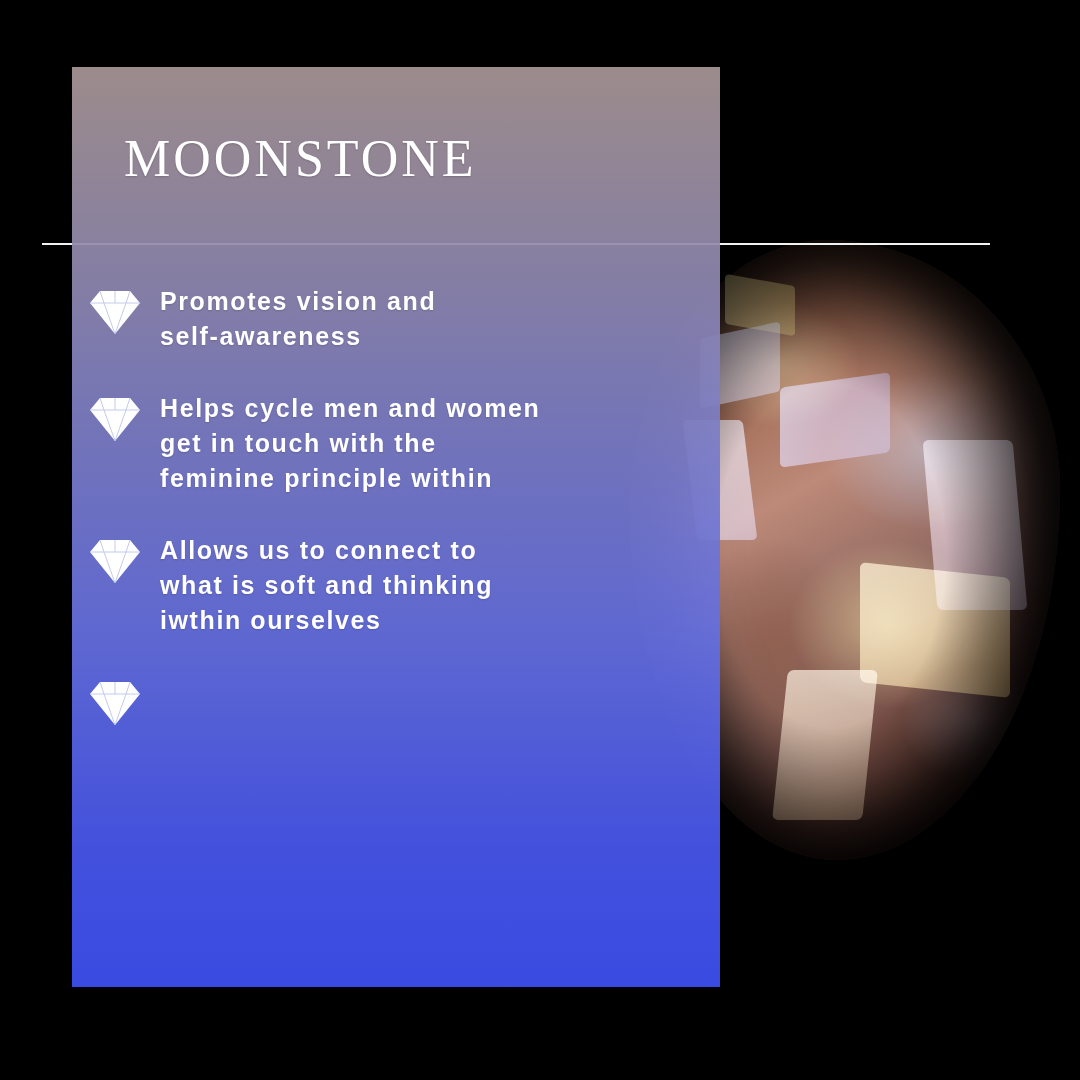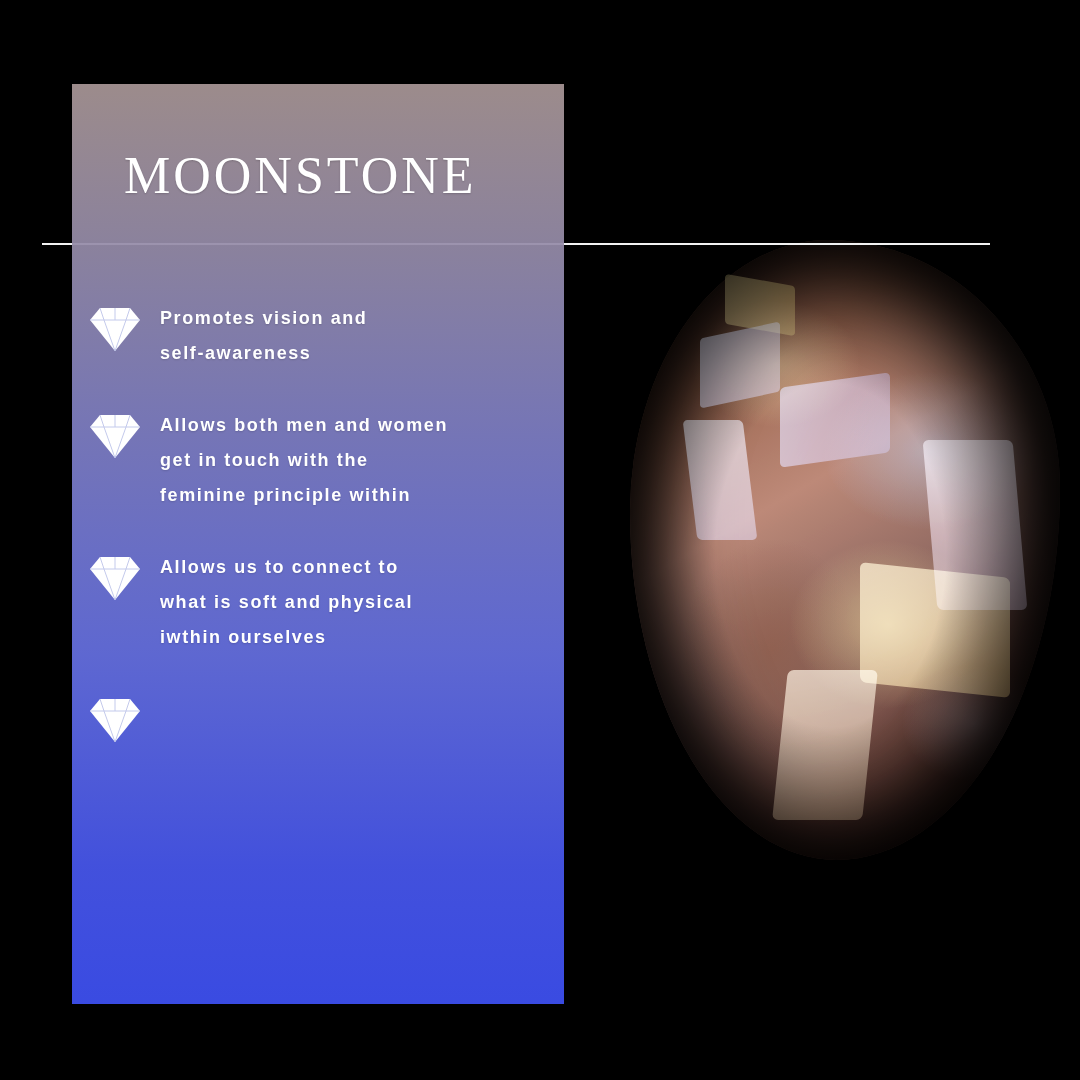--- a/index.html
+++ b/index.html
@@ -68,22 +68,22 @@
     top: 243px;
     width: 948px;
     height: 2px;
     background: #f2f2f2;
   }
 
   
   .panel {
     position: absolute;
     left: 72px;
-    top: 84px;
-    width: 492px;
+    top: 67px;
+    width: 648px;
     height: 920px;
     background: linear-gradient(180deg,
         rgba(168,150,150,0.93) 0%,
         rgba(150,140,168,0.93) 17%,
         rgba(126,126,196,0.93) 38%,
         rgba(100,110,222,0.94) 62%,
         rgba(70,85,232,0.95) 85%,
         rgba(60,78,235,0.96) 100%);
   }
   .panel-head {
@@ -119,21 +119,21 @@
   }
   .gem {
     flex: 0 0 auto;
     width: 58px;
     margin-top: 6px;
   }
   .gem svg { display: block; }
   .btext {
     color: #ffffff;
     font-family: "Liberation Sans", sans-serif;
-    font-size: 18px;
+    font-size: 25px;
     line-height: 35px;
     letter-spacing: 1.6px;
     font-weight: 600;
     text-shadow: 0 1px 2px rgba(0,0,0,0.15);
     white-space: pre-line;
     padding-top: 2px;
   }
 </style>
 </head>
 <body>
@@ -188,21 +188,21 @@
             <g stroke="#b9c0e8" stroke-width="1" opacity="0.85">
               <line x1="14" y1="3" x2="18" y2="15"></line>
               <line x1="44" y1="3" x2="40" y2="15"></line>
               <line x1="29" y1="3" x2="29" y2="15"></line>
               <line x1="18" y1="15" x2="29" y2="46"></line>
               <line x1="40" y1="15" x2="29" y2="46"></line>
               <line x1="4" y1="15" x2="54" y2="15"></line>
             </g>
           </svg>
         </span>
-        <div class="btext">Allows both men and women
+        <div class="btext">Helps cycle men and women
 get in touch with the
 feminine principle within</div>
       </div>
 
 
       <div class="bullet">
         <span class="gem">
           <svg width="58" height="48" viewBox="0 0 58 48">
             <polygon points="4,15 54,15 29,46" fill="#ffffff"></polygon>
             <polygon points="4,15 14,3 44,3 54,15" fill="#ffffff"></polygon>
@@ -210,21 +210,21 @@
               <line x1="14" y1="3" x2="18" y2="15"></line>
               <line x1="44" y1="3" x2="40" y2="15"></line>
               <line x1="29" y1="3" x2="29" y2="15"></line>
               <line x1="18" y1="15" x2="29" y2="46"></line>
               <line x1="40" y1="15" x2="29" y2="46"></line>
               <line x1="4" y1="15" x2="54" y2="15"></line>
             </g>
           </svg>
         </span>
         <div class="btext">Allows us to connect to
-what is soft and physical
+what is soft and thinking
 iwthin ourselves</div>
       </div>
 
       <div class="bullet">
         <span class="gem">
           <svg width="58" height="48" viewBox="0 0 58 48">
             <polygon points="4,15 54,15 29,46" fill="#ffffff"></polygon>
             <polygon points="4,15 14,3 44,3 54,15" fill="#ffffff"></polygon>
             <g stroke="#b9c0e8" stroke-width="1" opacity="0.85">
               <line x1="14" y1="3" x2="18" y2="15"></line>

